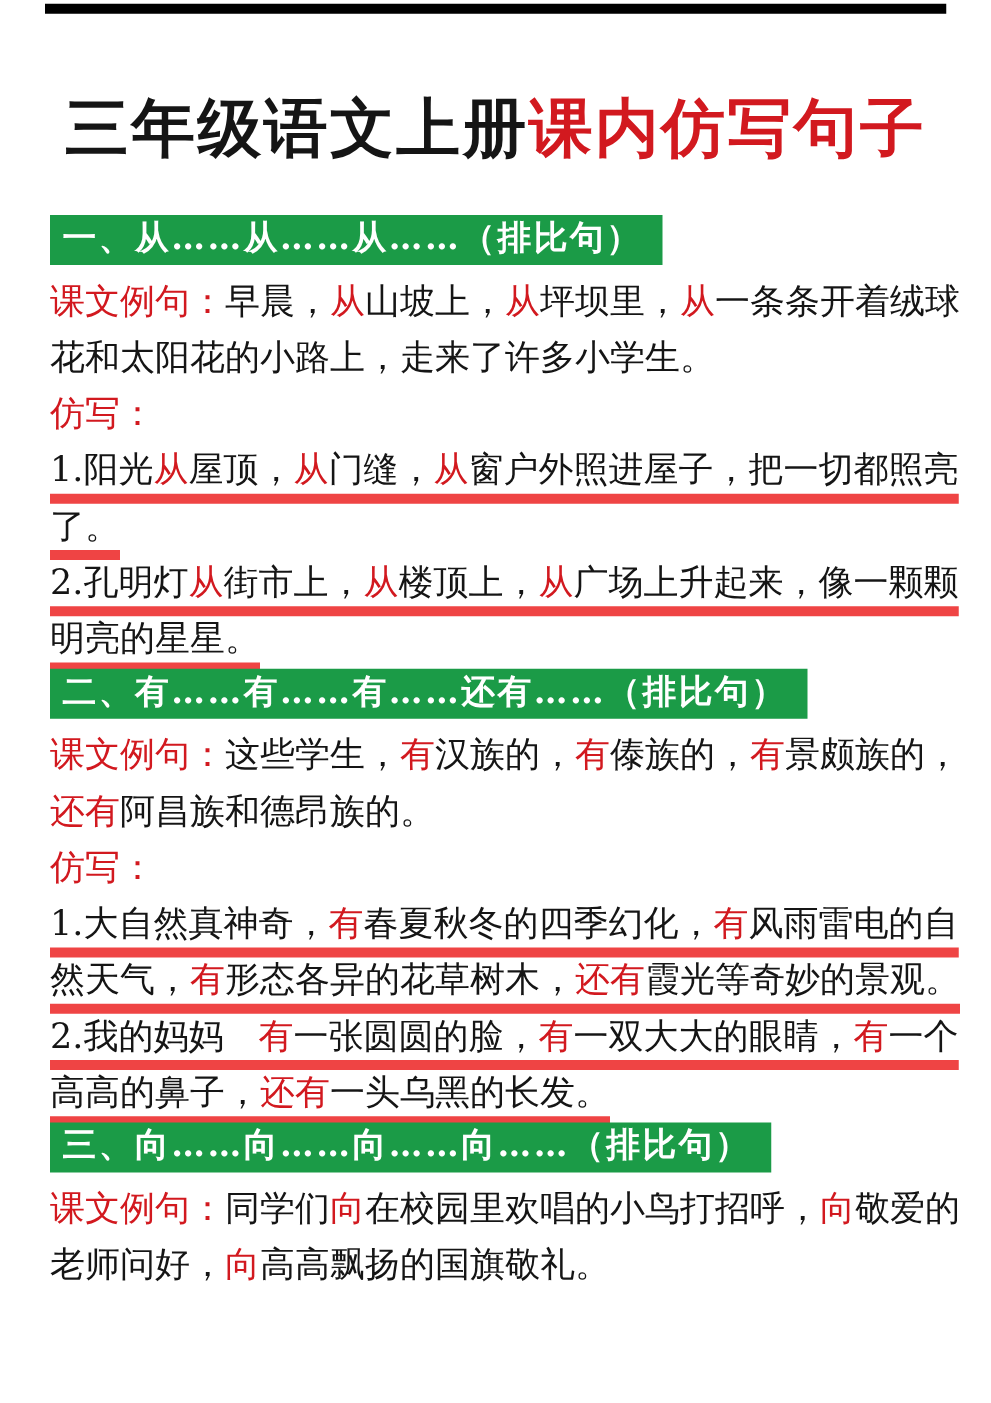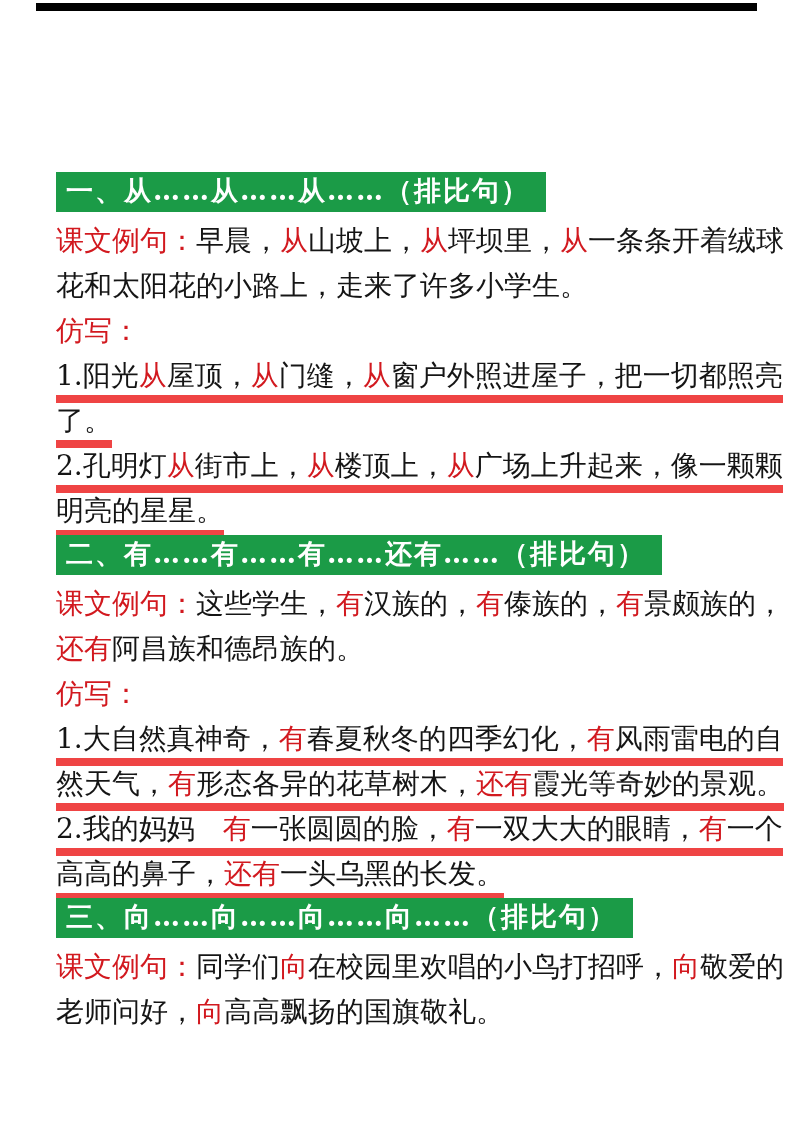--- a/index.html
+++ b/index.html
@@ -22,21 +22,21 @@
     margin:0;
     text-align:center;
     font-size:51px;
     font-weight:bold;
     letter-spacing:2px;
     line-height:1.25;
     white-space:nowrap;
   }
   .title .t-red { color:var(--red, #d2191f); }
   .content {
-    position:absolute; top:170px; left:56px;
+    position:absolute; top:170px; left:40px;
     width:717px;
   }
   .bar {
     display:inline-block;
     background:var(--green, #1b9b47);
     color:#ffffff;
     font-size:27px;
     font-weight:bold;
     letter-spacing:2px;
     line-height:32px;
@@ -55,14 +55,15 @@
     border-bottom:8px solid #ef4444;
     padding-bottom:3px;
   }
   .red { color:var(--red, #d2191f); }
 </style>
 </head>
 <body>
 
 <div class="page">
   <div class="top-bar"></div>
+  <h1 class="title"><span class="t-black">三年级语文上册</span><span class="t-red">课内仿写句子</span></h1>
   <div class="content"><div class="bar">一、从……从……从……（排比句）</div><div class="line just"><span><span class="red">课文例句：</span><span>早晨，</span><span class="red">从</span><span>山坡上，</span><span class="red">从</span><span>坪坝里，</span><span class="red">从</span><span>一条条开着绒球</span></span></div><div class="line"><span><span>花和太阳花的小路上，走来了许多小学生。</span></span></div><div class="line"><span><span class="red">仿写：</span></span></div><div class="line just"><span class="u"><span>1.阳光</span><span class="red">从</span><span>屋顶，</span><span class="red">从</span><span>门缝，</span><span class="red">从</span><span>窗户外照进屋子，把一切都照亮</span></span></div><div class="line"><span class="u"><span>了。</span></span></div><div class="line just"><span class="u"><span>2.孔明灯</span><span class="red">从</span><span>街市上，</span><span class="red">从</span><span>楼顶上，</span><span class="red">从</span><span>广场上升起来，像一颗颗</span></span></div><div class="line"><span class="u"><span>明亮的星星。</span></span></div><div class="bar">二、有……有……有……还有……（排比句）</div><div class="line just"><span><span class="red">课文例句：</span><span>这些学生，</span><span class="red">有</span><span>汉族的，</span><span class="red">有</span><span>傣族的，</span><span class="red">有</span><span>景颇族的，</span></span></div><div class="line"><span><span class="red">还有</span><span>阿昌族和德昂族的。</span></span></div><div class="line"><span><span class="red">仿写：</span></span></div><div class="line just"><span class="u"><span>1.大自然真神奇，</span><span class="red">有</span><span>春夏秋冬的四季幻化，</span><span class="red">有</span><span>风雨雷电的自</span></span></div><div class="line just"><span class="u"><span>然天气，</span><span class="red">有</span><span>形态各异的花草树木，</span><span class="red">还有</span><span>霞光等奇妙的景观。</span></span></div><div class="line just"><span class="u"><span>2.我的妈妈　</span><span class="red">有</span><span>一张圆圆的脸，</span><span class="red">有</span><span>一双大大的眼睛，</span><span class="red">有</span><span>一个</span></span></div><div class="line"><span class="u"><span>高高的鼻子，</span><span class="red">还有</span><span>一头乌黑的长发。</span></span></div><div class="bar">三、向……向……向……向……（排比句）</div><div class="line just"><span><span class="red">课文例句：</span><span>同学们</span><span class="red">向</span><span>在校园里欢唱的小鸟打招呼，</span><span class="red">向</span><span>敬爱的</span></span></div><div class="line"><span><span>老师问好，</span><span class="red">向</span><span>高高飘扬的国旗敬礼。</span></span></div></div>
 </div>
 
 </body></html>

